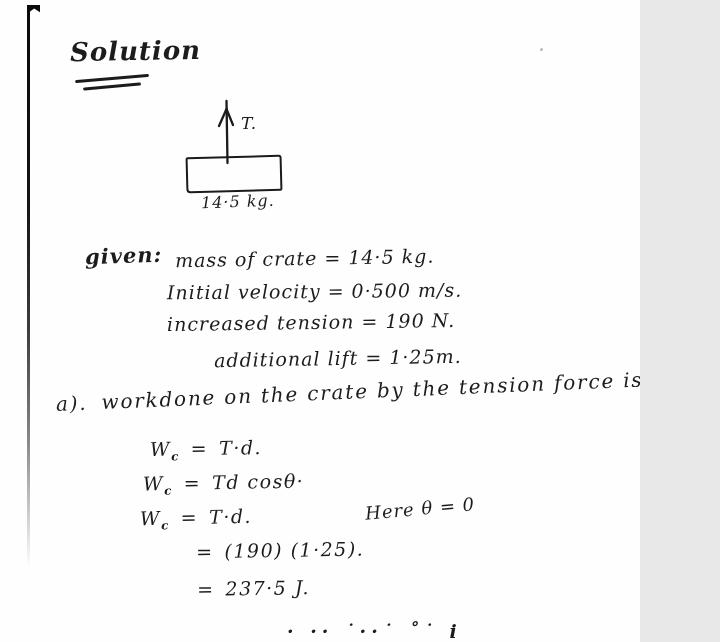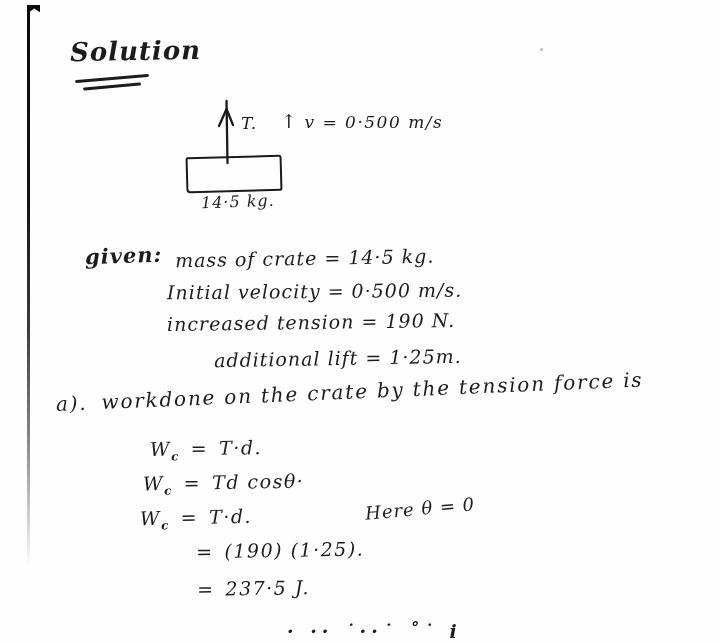--- a/index.html
+++ b/index.html
@@ -1,18 +1,18 @@
 <!DOCTYPE html>
 <html><head>
 <meta charset="utf-8">
 <style>
   html,body{margin:0;padding:0;background:#e8e8e8;}
   .page{
     position:relative;
-    width:720px;height:642px;
+    width:640px;height:642px;
     background:#fefefe;
     overflow:hidden;
     font-family:"DejaVu Serif", serif;
     font-style:italic;
     color:#1c1c1e;
   }
   
   .edge-line{
     position:absolute;left:27px;top:5px;width:3px;height:562px;
     background:linear-gradient(to bottom,#0a0a0a 0%,#141414 35%,#3d3d3d 58%,#8a8a8a 78%,rgba(160,160,160,0) 100%);
@@ -76,23 +76,20 @@
 
   <div class="hw title">Solution</div>
   <div class="title-underline u1"></div>
   <div class="title-underline u2"></div>
 
   <svg class="tension-arrow" width="24" height="66" viewBox="0 0 24 66">
     <line x1="11.5" y1="2" x2="12.5" y2="64" stroke="#1b1b1b" stroke-width="2.3" stroke-linecap="round"></line>
     <path d="M4 27 L11.5 10 L18 26" fill="none" stroke="#1b1b1b" stroke-width="2.3" stroke-linecap="round" stroke-linejoin="round"></path>
   </svg>
   <div class="hw t-label">T.</div>
-  <div class="hw v-label">
-    <span class="uparrow">↑</span><span>v = 0·500 m/s</span>
-  </div>
   <div class="crate"></div>
   <div class="hw mass-label">14·5 kg.</div>
 
   <div class="hw given-heading">given:</div>
   <div class="hw g0">mass of crate = 14·5 kg.</div>
   <div class="hw g1">Initial velocity = 0·500 m/s.</div>
   <div class="hw g2">increased tension = 190 N.</div>
   <div class="hw g3">additional lift = 1·25m.</div>
 
   <div class="hw part-a">

